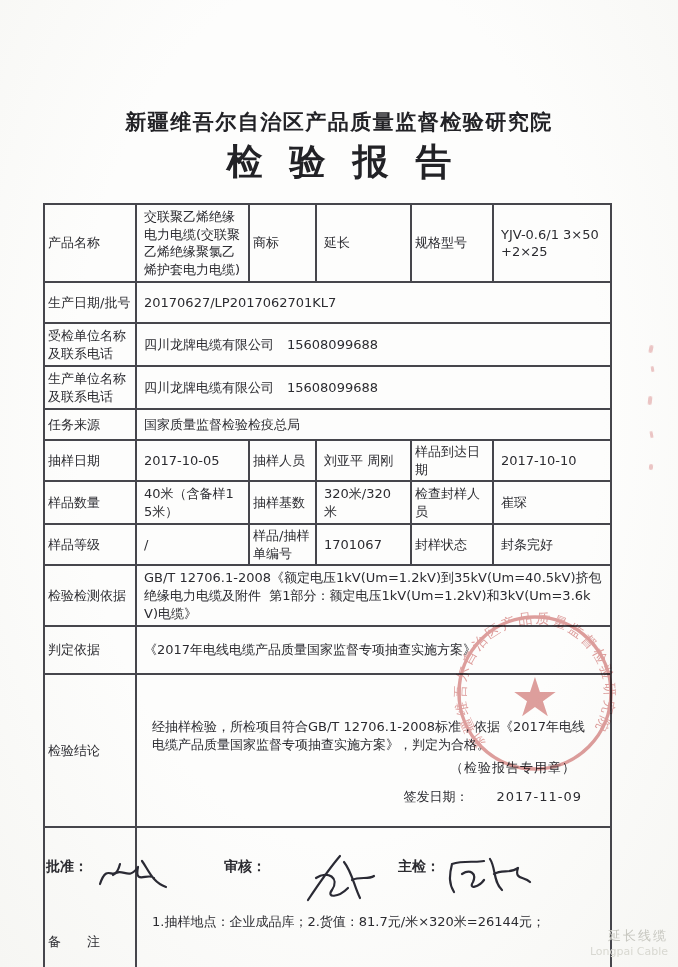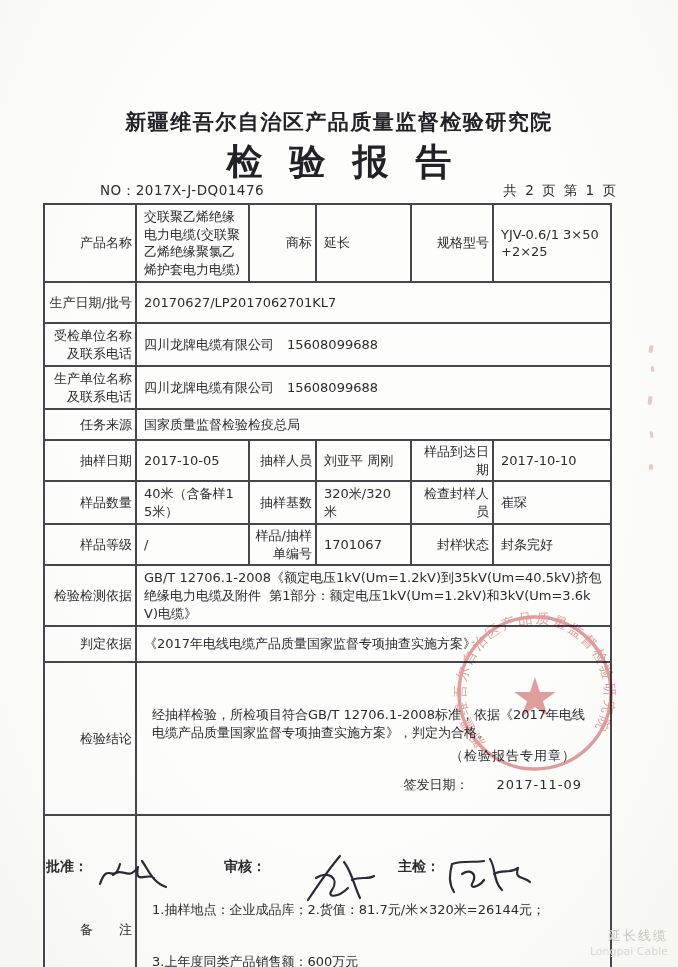--- a/index.html
+++ b/index.html
@@ -17,25 +17,25 @@
   .no-line{position:absolute;top:182px;left:0;right:0;height:20px;font-size:13.5px;}
   .report-no{position:absolute;left:100px;letter-spacing:0.5px;}
   .page-info{position:absolute;right:60px;letter-spacing:2px;}
   
   table.report{
     position:absolute;left:43px;top:203px;width:567px;
     border-collapse:collapse;table-layout:fixed;
     font-size:13px;line-height:1.35;
   }
   table.report td{border:2px solid #46464c;vertical-align:middle;overflow:hidden;}
-  td.lbl{text-align:right;padding:2px 3px;word-break:break-all;}
+  td.lbl{text-align:left;padding:2px 3px;word-break:break-all;}
   td.val{text-align:left;padding:3px 7px;word-break:break-all;white-space:pre-wrap;}
   tr.r1{height:69px;} tr.r2{height:41px;} tr.r3{height:43px;} tr.r4{height:43px;}
   tr.r5{height:31px;} tr.r6{height:34px;} tr.r7{height:37px;} tr.r8{height:38px;margin-top:20px;}
-  tr.r9{height:53px;} tr.r10{height:36px;} tr.r11{height:124px;} tr.r12{height:77px;}
+  tr.r9{height:53px;} tr.r10{height:48px;} tr.r11{height:124px;} tr.r12{height:77px;}
   td.concl-cell{position:relative;vertical-align:top;}
   .concl-text{padding:5px 8px 0 8px;}
   .concl-seal-note{position:absolute;right:34px;top:84px;letter-spacing:1px;}
   .concl-issue{position:absolute;right:28px;bottom:3px;}
   .issue-date{margin-left:28px;letter-spacing:1px;}
   td.remarks-cell{vertical-align:top;}
   .remarks-lines{padding:11px 8px 0 8px;}
   
   .seal{position:absolute;left:453px;top:611px;opacity:.55;mix-blend-mode:multiply;pointer-events:none;}
   .edge-mark{position:absolute;background:rgba(198,82,82,.32);border-radius:2px;filter:blur(.6px);}
@@ -51,24 +51,20 @@
   .wm-cn{font-size:13px;color:#c6c6bf;letter-spacing:2px;}
   .wm-en{font-size:11px;color:#d8d8d1;text-align:center;}
 </style>
 </head>
 <body>
 
 <div class="sheet">
 
   <div class="institute">新疆维吾尔自治区产品质量监督检验研究院</div>
   <div class="report-title">检验报告</div>
-  <div class="no-line">
-    <span class="report-no">NO：2017X-J-DQ01476</span>
-    <span class="page-info">共 2 页 第 1 页</span>
-  </div>
 
   <table class="report">
     <colgroup>
       <col style="width:92px">
         <col style="width:113px">
         <col style="width:67px">
       <col style="width:95px">
         <col style="width:82px">
         <col style="width:118px">
     </colgroup>

